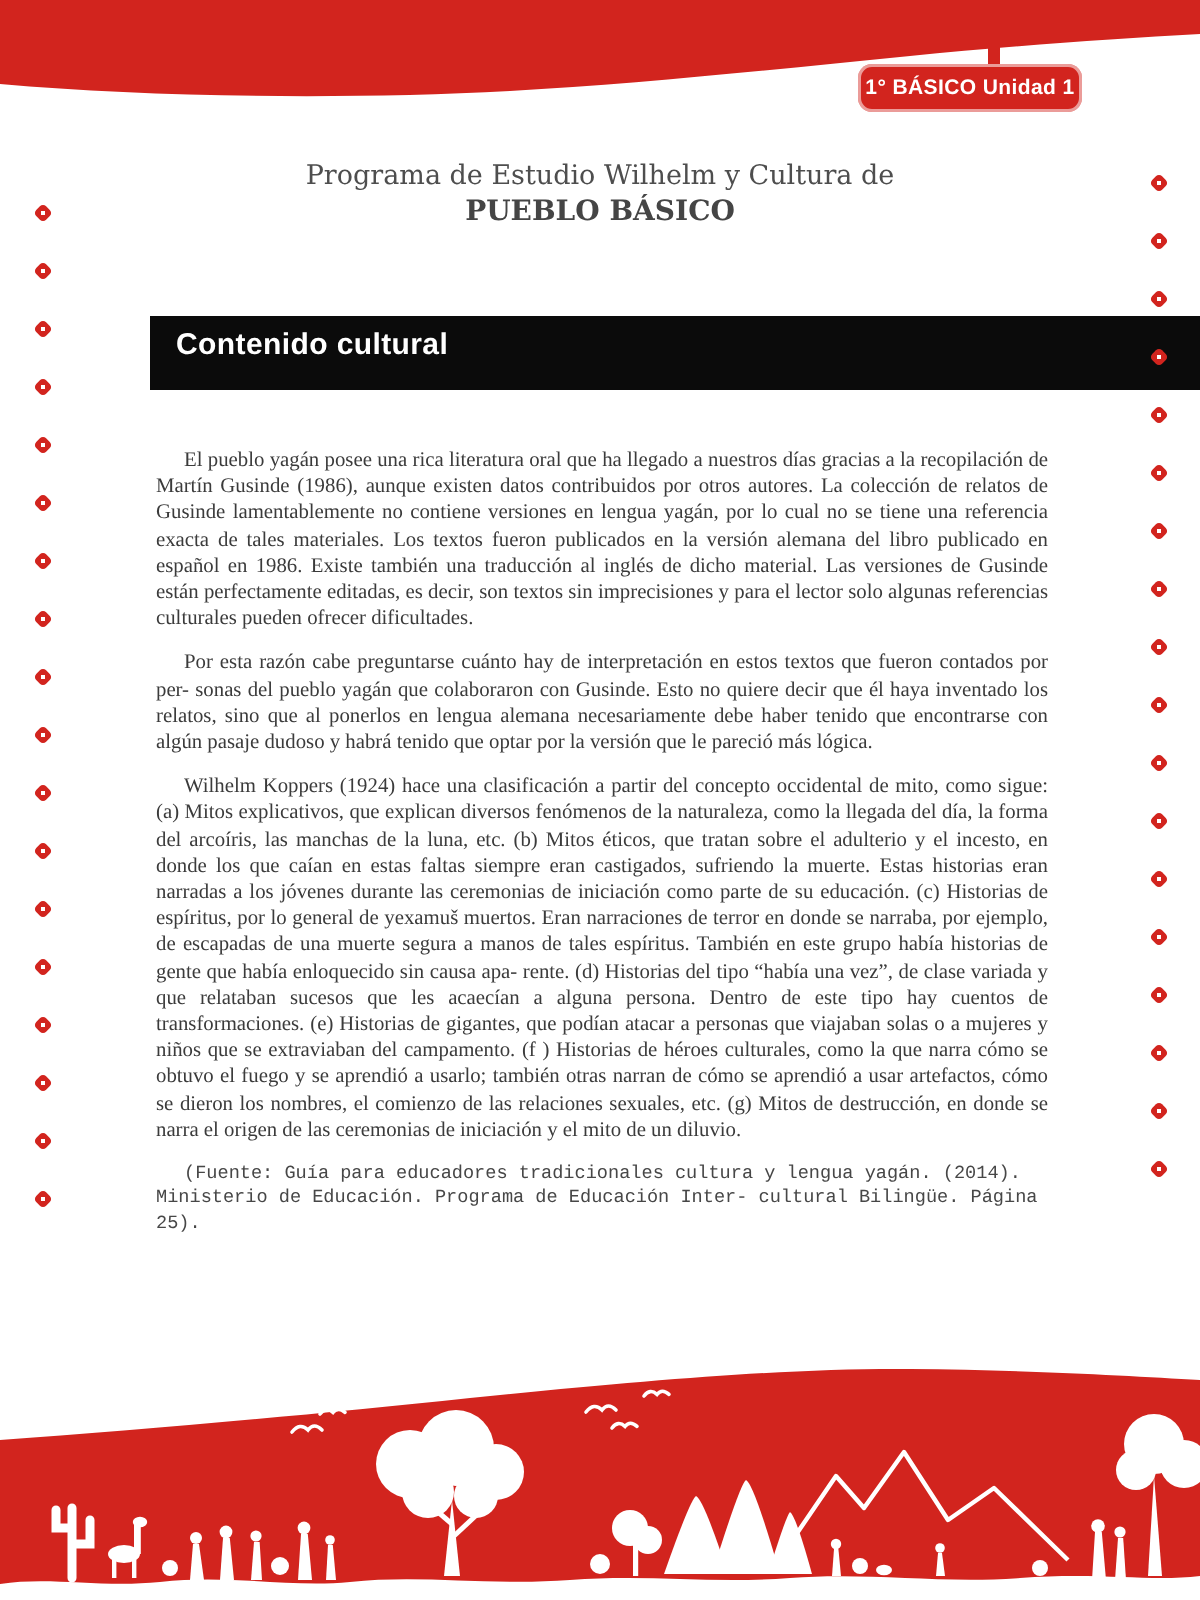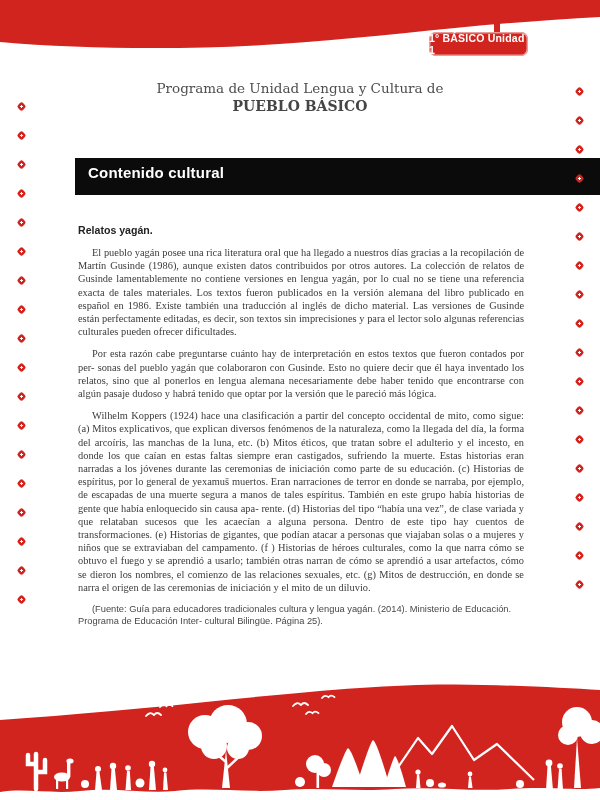--- a/index.html
+++ b/index.html
@@ -12,21 +12,21 @@
   html,body{background:#e8e8e8;}
   .page{
     position:relative;width:600px;height:800px;background:#fff;
     overflow:hidden;margin:0 auto;
     font-family:"Liberation Sans",sans-serif;
   }
   
   .header-art{position:absolute;top:0;left:0;width:600px;height:60px;display:block;}
   .red-fill{fill:var(--brand-red,#d2241e);}
   .unit-badge{
-    position:absolute;left:429px;top:32px;width:99px;height:24px;
+    position:absolute;left:429px;top:32px;width:112px;height:24px;
     background:var(--brand-red);border-radius:7px;
     box-shadow:inset 0 0 0 1.5px rgba(255,255,255,.55);
     color:#fff;font-size:10.5px;font-weight:bold;
     display:flex;align-items:center;justify-content:center;
     letter-spacing:.2px;
   }
   
   .title-block{
     position:absolute;top:80px;left:0;width:600px;text-align:center;
     font-family:"DejaVu Serif",serif;color:var(--title-gray);
@@ -45,21 +45,21 @@
     position:absolute;left:78px;top:224px;width:446px;
     color:var(--body-text);
   }
   .content-heading{font-size:10.6px;font-weight:bold;color:#222;margin-bottom:10px;}
   .content p.body-par{
     font-size:10.4px;line-height:13.2px;text-align:justify;
     text-indent:14px;margin-bottom:9px;font-family:Liberation Serif, serif;
   }
   .source-note{
     font-size:9.3px;line-height:12.4px;color:#474747;
-    text-indent:14px;margin-top:1px;
+    text-indent:14px;margin-top:1px;font-family:Liberation Mono, monospace;
   }
   
   .orn-col{position:absolute;display:flex;flex-direction:column;gap:22px;}
   .orn-left{left:18px;top:103px;}
   .orn-right{right:17px;top:88px;}
   .orn{
     width:7px;height:7px;transform:rotate(45deg);border-radius:2.2px;
     background:radial-gradient(circle,#fff 0 1.15px,var(--brand-red) 1.25px);
   }
   
@@ -72,30 +72,29 @@
 <div class="page">
 
   <svg class="header-art" viewBox="0 0 600 60" preserveAspectRatio="none">
     <path class="red-fill" d="M0,0 H600 V17 C555,19.5 505,23 455,28 C385,35 320,42 255,45.5 C170,50 75,48.5 0,42 Z"></path>
     <rect class="red-fill" x="494" y="8" width="6" height="30"></rect>
   </svg>
 
   <div class="unit-badge">1° BÁSICO Unidad 1</div>
 
   <div class="title-block">
-    <div class="title-line">Programa de Unidad Lengua y Cultura de</div>
+    <div class="title-line">Programa de Estudio Wilhelm y Cultura de</div>
     <div class="title-line3">PUEBLO BÁSICO</div>
   </div>
 
   <div class="section-bar">
     <span>Contenido cultural</span>
   </div>
 
   <div class="content">
-    <div class="content-heading">Relatos yagán.</div>
     <p class="body-par">El pueblo yagán posee una rica literatura oral que ha llegado a nuestros días gracias a la recopilación de Martín Gusinde (1986), aunque existen datos contribuidos por otros autores. La colección de relatos de Gusinde lamentablemente no contiene versiones en lengua yagán, por lo cual no se tiene una referencia exacta de tales materiales. Los textos fueron publicados en la versión alemana del libro publicado en español en 1986. Existe también una traducción al inglés de dicho material. Las versiones de Gusinde están perfectamente editadas, es decir, son textos sin imprecisiones y para el lector solo algunas referencias culturales pueden ofrecer dificultades.</p>
     <p class="body-par">Por esta razón cabe preguntarse cuánto hay de interpretación en estos textos que fueron contados por per- sonas del pueblo yagán que colaboraron con Gusinde. Esto no quiere decir que él haya inventado los relatos, sino que al ponerlos en lengua alemana necesariamente debe haber tenido que encontrarse con algún pasaje dudoso y habrá tenido que optar por la versión que le pareció más lógica.</p>
     <p class="body-par">Wilhelm Koppers (1924) hace una clasificación a partir del concepto occidental de mito, como sigue: (a) Mitos explicativos, que explican diversos fenómenos de la naturaleza, como la llegada del día, la forma del arcoíris, las manchas de la luna, etc. (b) Mitos éticos, que tratan sobre el adulterio y el incesto, en donde los que caían en estas faltas siempre eran castigados, sufriendo la muerte. Estas historias eran narradas a los jóvenes durante las ceremonias de iniciación como parte de su educación. (c) Historias de espíritus, por lo general de yexamuš muertos. Eran narraciones de terror en donde se narraba, por ejemplo, de escapadas de una muerte segura a manos de tales espíritus. También en este grupo había historias de gente que había enloquecido sin causa apa- rente. (d) Historias del tipo “había una vez”, de clase variada y que relataban sucesos que les acaecían a alguna persona. Dentro de este tipo hay cuentos de transformaciones. (e) Historias de gigantes, que podían atacar a personas que viajaban solas o a mujeres y niños que se extraviaban del campamento. (f ) Historias de héroes culturales, como la que narra cómo se obtuvo el fuego y se aprendió a usarlo; también otras narran de cómo se aprendió a usar artefactos, cómo se dieron los nombres, el comienzo de las relaciones sexuales, etc. (g) Mitos de destrucción, en donde se narra el origen de las ceremonias de iniciación y el mito de un diluvio.</p>
     <div class="source-note">(Fuente: Guía para educadores tradicionales cultura y lengua yagán. (2014). Ministerio de Educación. Programa de Educación Inter- cultural Bilingüe. Página 25).</div>
   </div>
 
   <div class="orn-col orn-left" id="orn-left">
       <span class="orn"></span>
       <span class="orn"></span>
       <span class="orn"></span>

